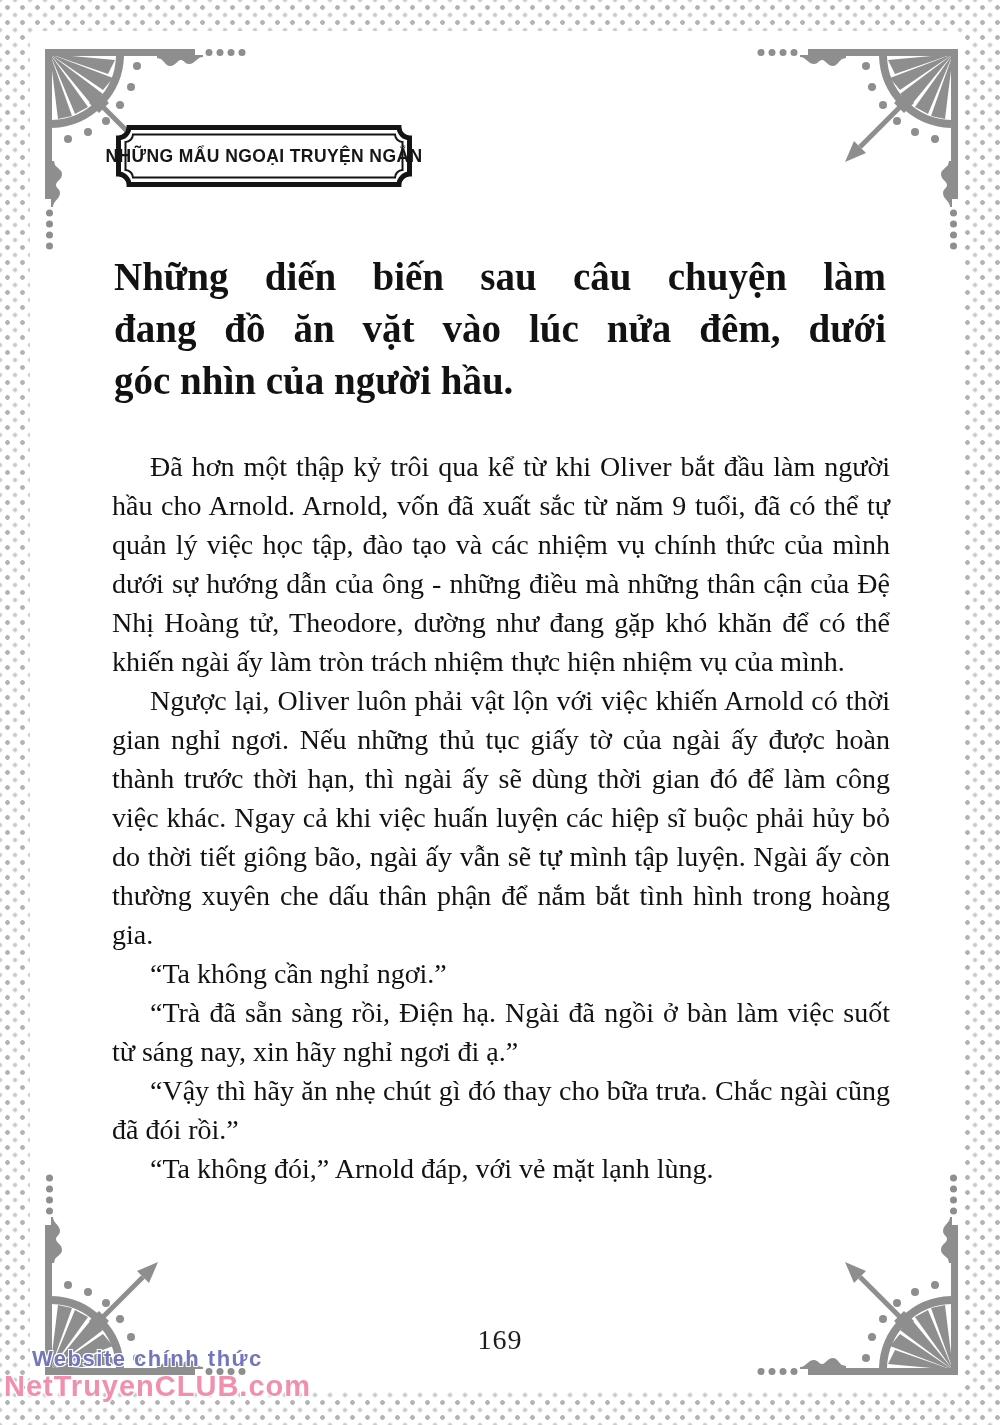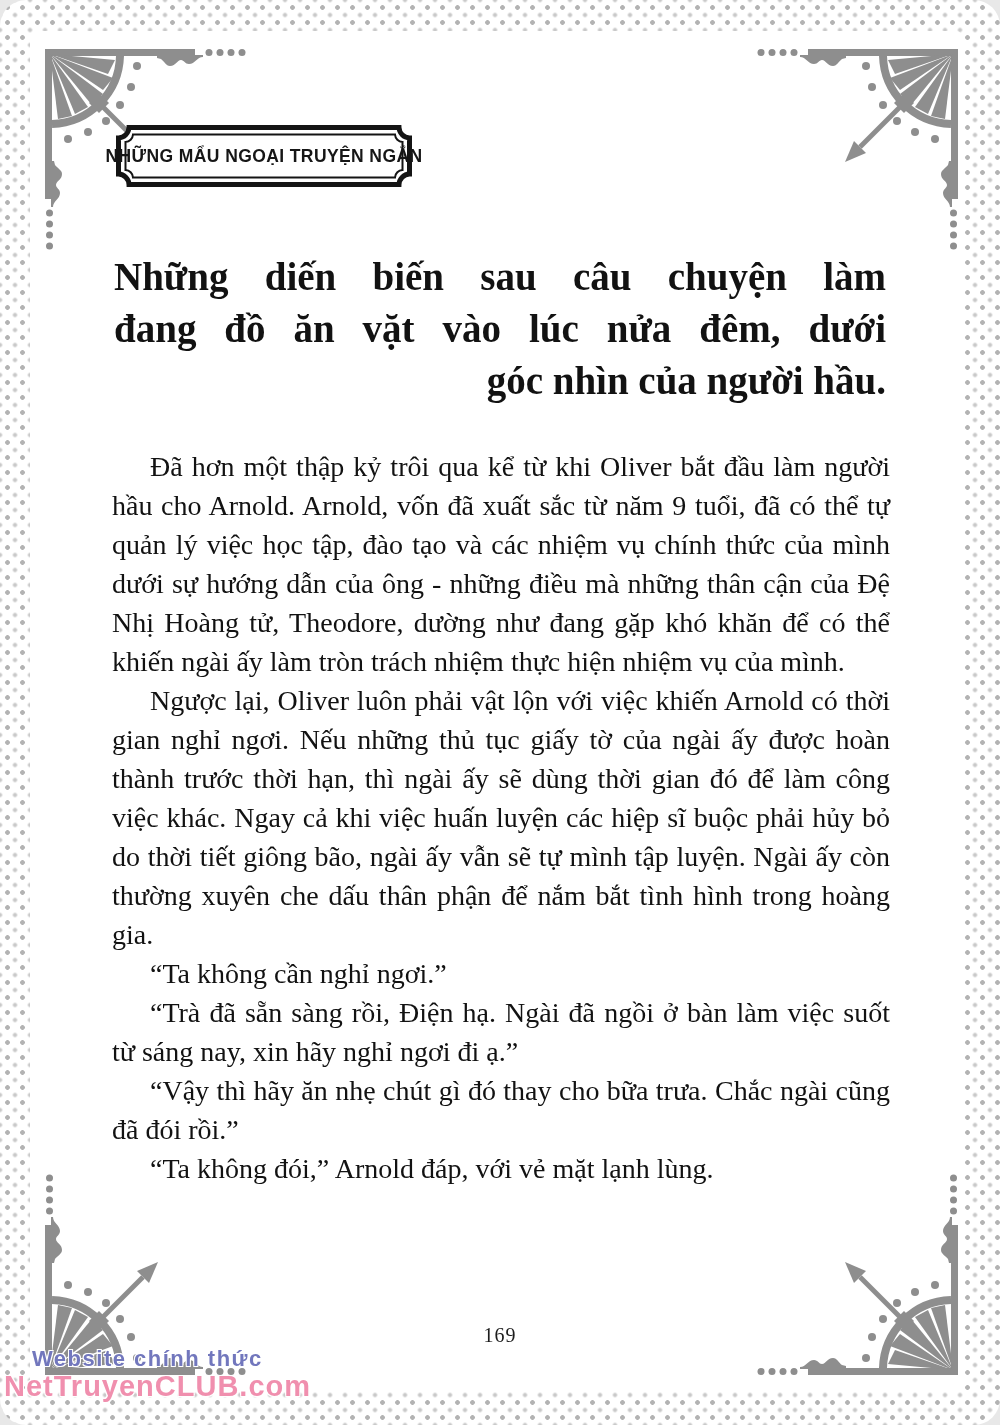--- a/index.html
+++ b/index.html
@@ -7,21 +7,20 @@
     position:relative;width:1000px;height:1425px;margin:0 auto;
     background-color:#fff;
     background-image:
       radial-gradient(var(--dots,#b3b3b3) 2px, transparent 2.7px),
       radial-gradient(var(--dots2,#c9c9c9) 1.8px, transparent 2.5px);
     background-size:15px 15px,15px 15px;
     background-position:0 0,7.5px 7.5px;
     overflow:hidden;
     font-family:"Liberation Serif", serif;
     color:var(--text,#121212);
-    border-radius:26px;
   }
   .page-panel{
     position:absolute;left:30px;top:31px;width:935px;height:1359px;
     background:#fff;border-radius:10px;
   }
   
   .corner{position:absolute;width:212px;height:212px;color:var(--frame,#8e8e8e);}
   .corner.tl{left:45px;top:49px;}
   .corner.tr{left:746px;top:49px;transform:scaleX(-1);}
   .corner.bl{left:45px;top:1163px;transform:scaleY(-1);}
@@ -39,31 +38,31 @@
   .badge .badge-label{
     position:absolute;left:0;top:0;width:100%;height:100%;
     display:flex;align-items:center;justify-content:center;
     font-family:"Liberation Sans", sans-serif;font-weight:bold;
     font-size:17.5px;letter-spacing:.4px;color:#161616;white-space:nowrap;
   }
   
   .title{position:absolute;left:114px;top:251px;width:772px;font-weight:bold;}
   .title-line{font-size:39px;line-height:52px;}
   .title-line.justify{text-align:justify;text-align-last:justify;}
-  .title-line.center{text-align:right;}
+  .title-line.center{text-align:left;}
   
   .body-text{position:absolute;left:112px;top:447px;width:778px;}
   .body-text p{
     margin:0;font-size:28px;line-height:39px;text-align:justify;
     text-indent:38px;
   }
   
   .page-number{
     position:absolute;left:0;top:1324px;width:100%;text-align:center;
-    font-size:20px;letter-spacing:1px;color:#1d1d1d;
+    font-size:28px;letter-spacing:1px;color:#1d1d1d;
   }
   
   .watermark{position:absolute;left:0;top:1346px;width:320px;
     font-family:"Liberation Sans", sans-serif;font-weight:bold;}
   .wm-line1{
     position:absolute;left:32px;top:0;font-size:22px;letter-spacing:1.5px;
     color:var(--watermark_blue,#7277bd);white-space:nowrap;
     text-shadow:-1px -1px 0 #fff,1px -1px 0 #fff,-1px 1px 0 #fff,1px 1px 0 #fff;
   }
   .wm-line2{

